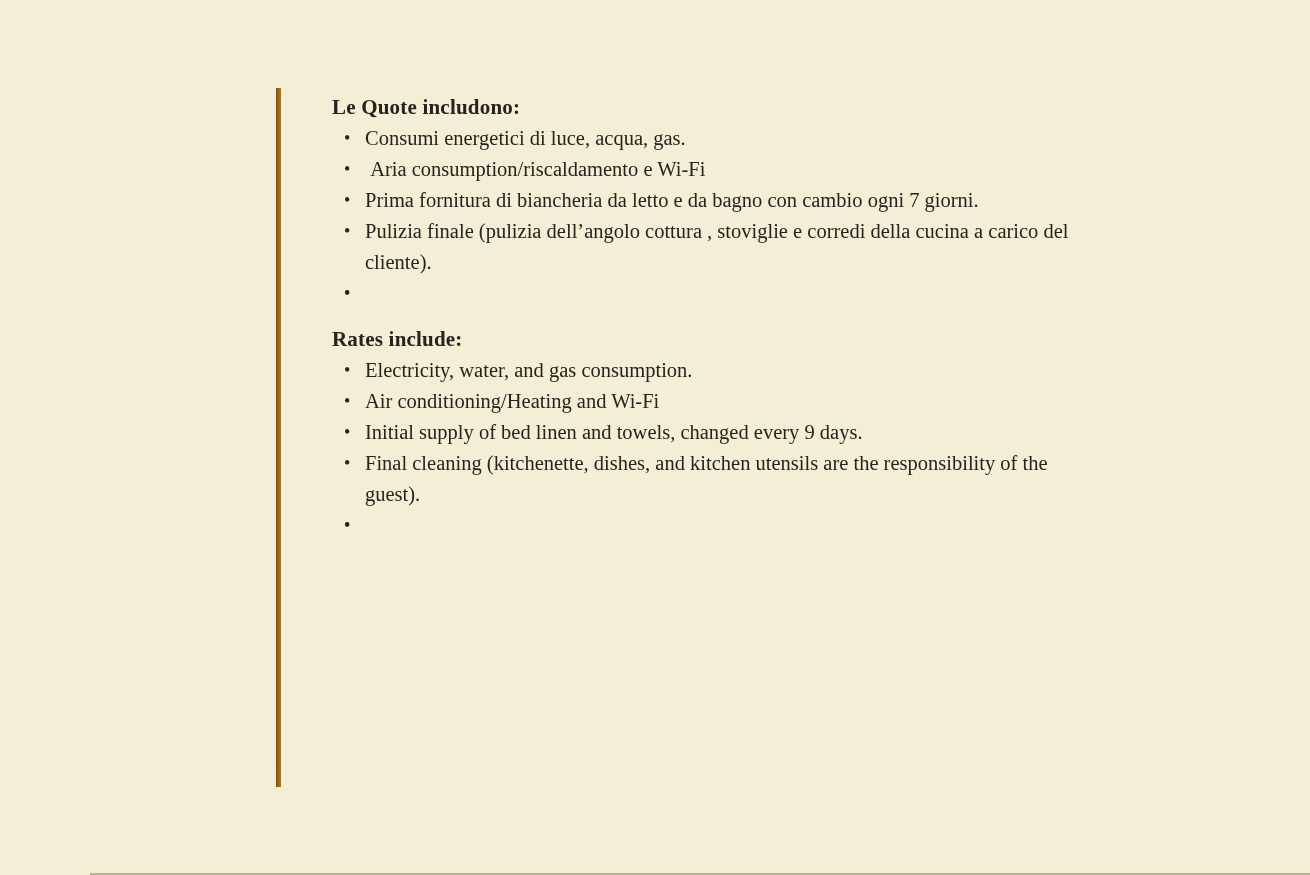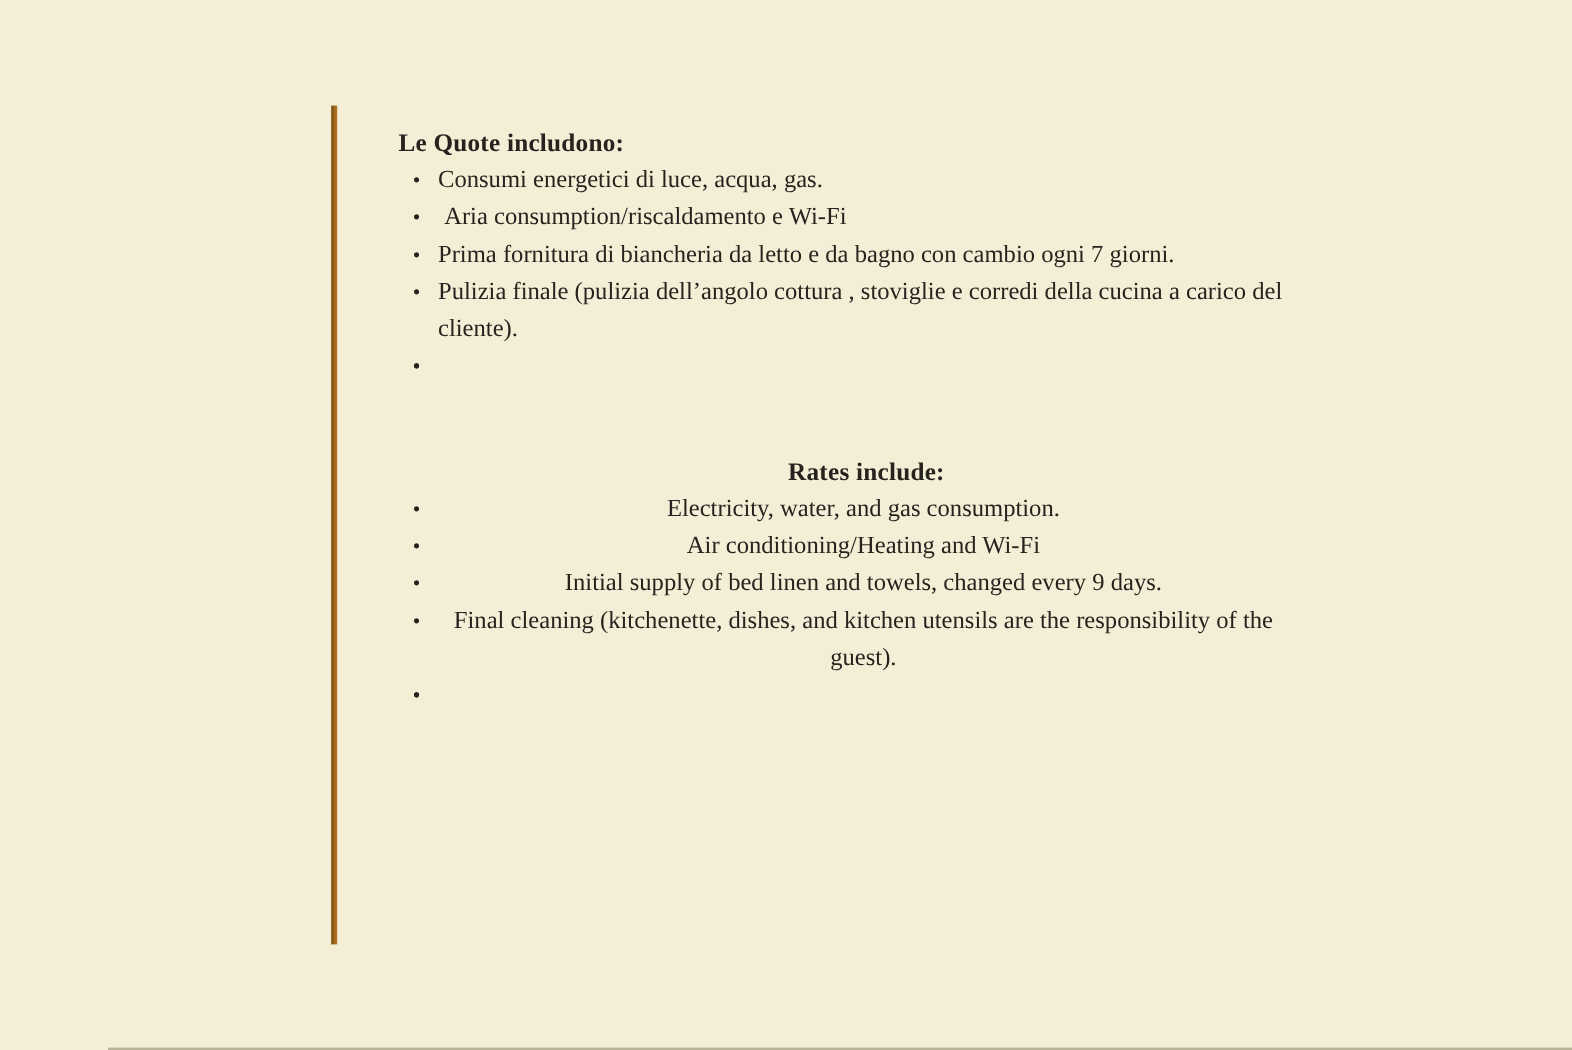--- a/index.html
+++ b/index.html
@@ -20,21 +20,21 @@
     position: absolute;
     left: 276px;
     top: 88px;
     width: 5px;
     height: 699px;
     background: linear-gradient(90deg, #6f4a10 0%, #9c6418 45%, #b07426 100%);
   }
   .content {
     position: absolute;
     left: 332px;
-    top: 104px;
+    top: 92px;
     width: 780px;
   }
   .heading {
     margin: 0;
     font-size: 21px;
     font-weight: bold;
     line-height: 31px;
     letter-spacing: 0.2px;
   }
   .list {
@@ -53,22 +53,21 @@
     position: absolute;
     left: 12px;
     top: 0;
     font-size: 18px;
     line-height: 31px;
   }
   .item-text {
     white-space: pre-wrap;
   }
   .sec-2 {
-    margin-top: 88px;
-    text-align: center;
+    margin-top: 46px;
   }
   .bottom-edge {
     position: absolute;
     left: 90px;
     right: 0;
     bottom: 0;
     height: 2px;
     background: #a9a289;
     opacity: 0.8;
   }

